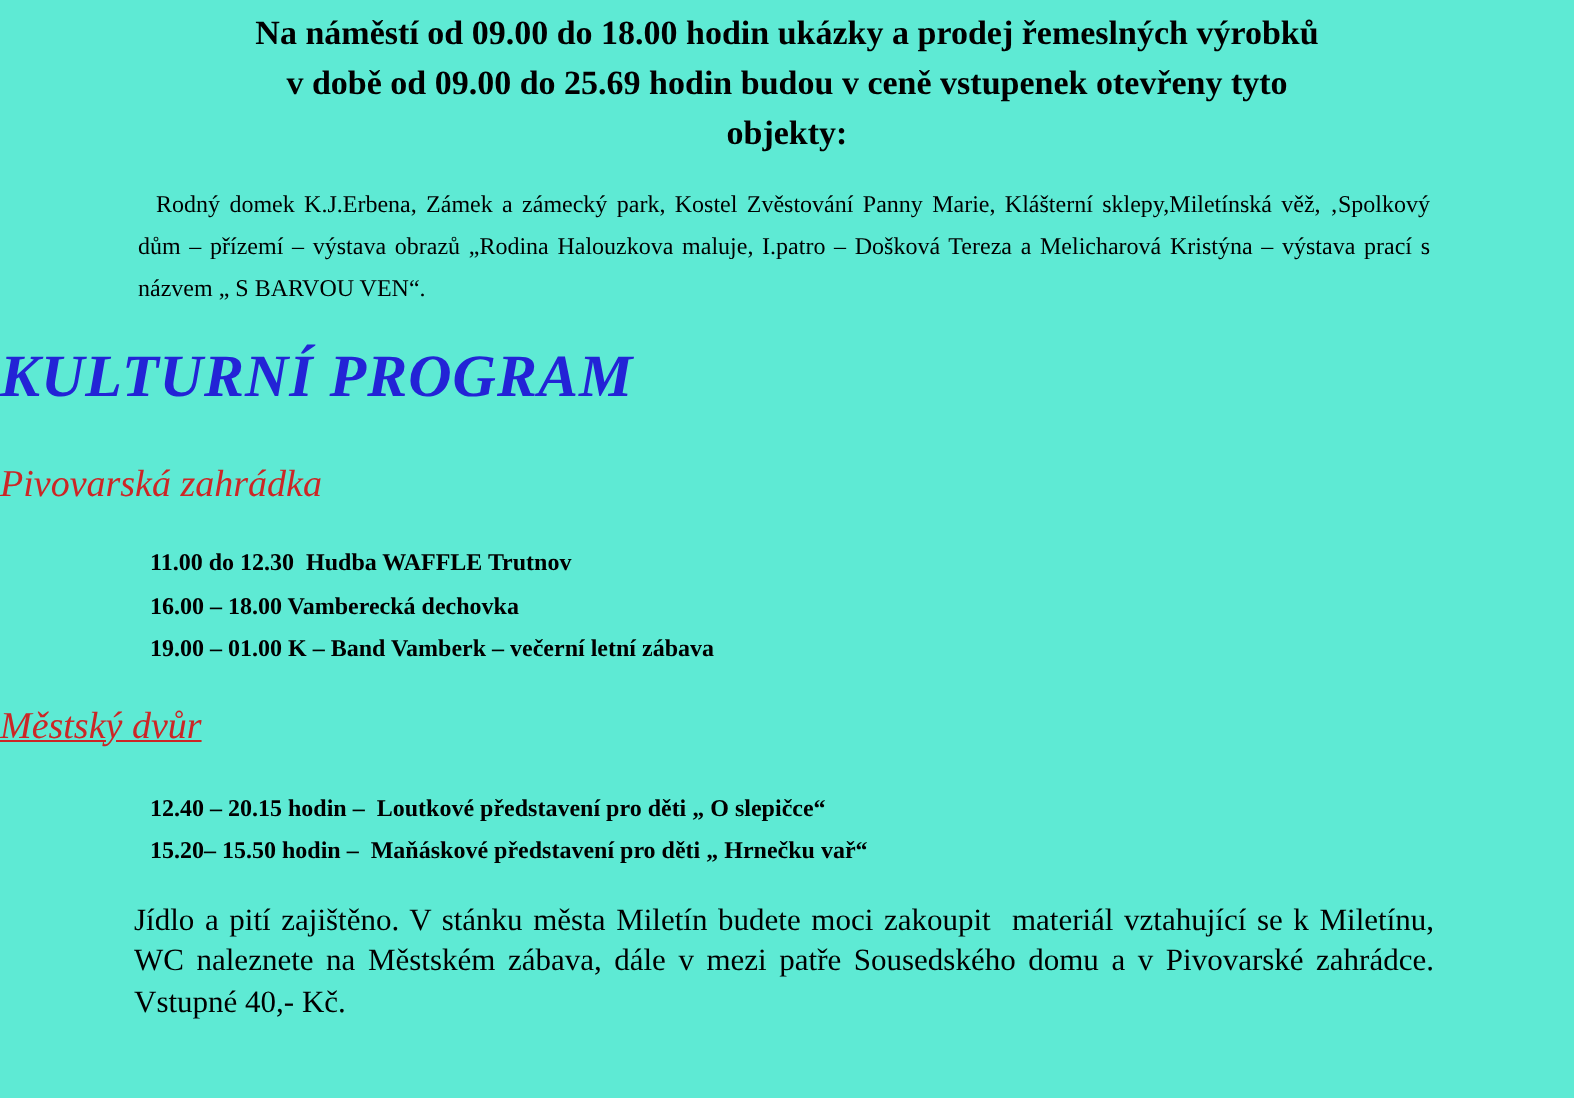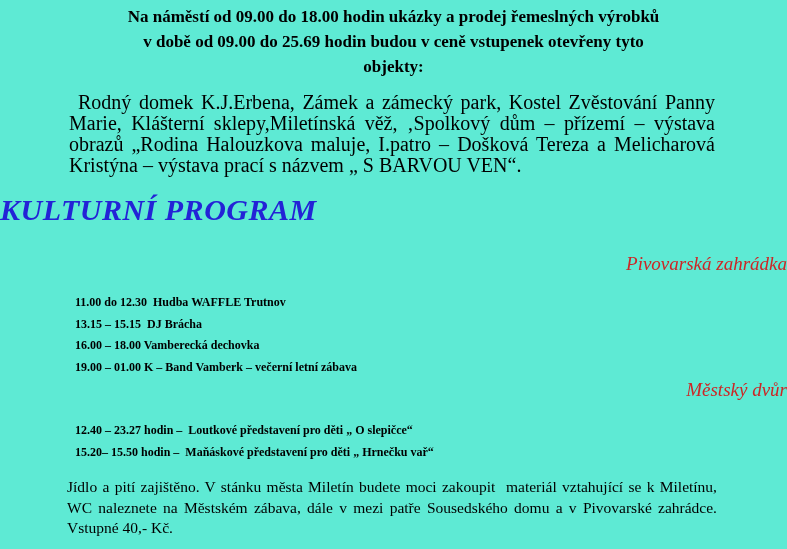--- a/index.html
+++ b/index.html
@@ -20,44 +20,45 @@
     padding-top: 4px;
     text-align: center;
     font-weight: bold;
     font-size: 17px;
     line-height: 25px;
   }
   .intro-paragraph {
     margin: 13px 72px 0 69px;
     text-align: justify;
     text-indent: 9px;
-    font-size: 20px;
+    font-size: 12px;
     line-height: 21px;
   }
   .program-title {
     margin: 16px 0 0 0;
     text-align: left;
     color: #2323d6;
     font-size: 30px;
     font-weight: bold;
     font-style: italic;
     line-height: 36px;
     letter-spacing: 0.5px;
   }
   .section-heading {
     margin: 24px 0 0 0;
-    text-align: right;
+    text-align: left;
     color: #cc2626;
     font-size: 19px;
     font-weight: normal;
     font-style: italic;
     line-height: 24px;
   }
   .section-heading.second {
-    margin-top: 0;
+    margin-top: 16px;
+    text-decoration: underline;
   }
   .schedule {
     margin: 16px 40px 0 75px;
     font-weight: bold;
     font-size: 12px;
     line-height: 21.5px;
   }
   .schedule.second {
     margin-top: 18px;
   }
@@ -84,27 +85,26 @@
   </div>
 
   <p class="intro-paragraph">Rodný domek K.J.Erbena, Zámek a zámecký park, Kostel Zvěstování Panny Marie, Klášterní sklepy,Miletínská věž, ‚Spolkový dům – přízemí – výstava obrazů „Rodina Halouzkova maluje, I.patro – Došková Tereza a Melicharová Kristýna – výstava prací s názvem „ S BARVOU VEN“.</p>
 
   <h1 class="program-title">KULTURNÍ PROGRAM</h1>
 
   <h2 class="section-heading">Pivovarská zahrádka</h2>
 
   <div class="schedule">
     <div class="schedule-item">11.00 do 12.30  Hudba WAFFLE Trutnov</div>
-    <div class="schedule-item">13.15 – 15.15  DJ Brácha</div>
     <div class="schedule-item">16.00 – 18.00 Vamberecká dechovka</div>
     <div class="schedule-item">19.00 – 01.00 K – Band Vamberk – večerní letní zábava</div>
   </div>
 
   <h2 class="section-heading second">Městský dvůr</h2>
 
   <div class="schedule second">
-    <div class="schedule-item">12.40 – 23.27 hodin –  Loutkové představení pro děti „ O slepičce“</div>
+    <div class="schedule-item">12.40 – 20.15 hodin –  Loutkové představení pro děti „ O slepičce“</div>
     <div class="schedule-item">15.20– 15.50 hodin –  Maňáskové představení pro děti „ Hrnečku vař“</div>
   </div>
 
   <p class="closing-paragraph">Jídlo a pití zajištěno. V stánku města Miletín budete moci zakoupit  materiál vztahující se k Miletínu, WC naleznete na Městském zábava, dále v mezi patře Sousedského domu a v Pivovarské zahrádce. Vstupné 40,- Kč.</p>
 
 </div>
 
 </body></html>

